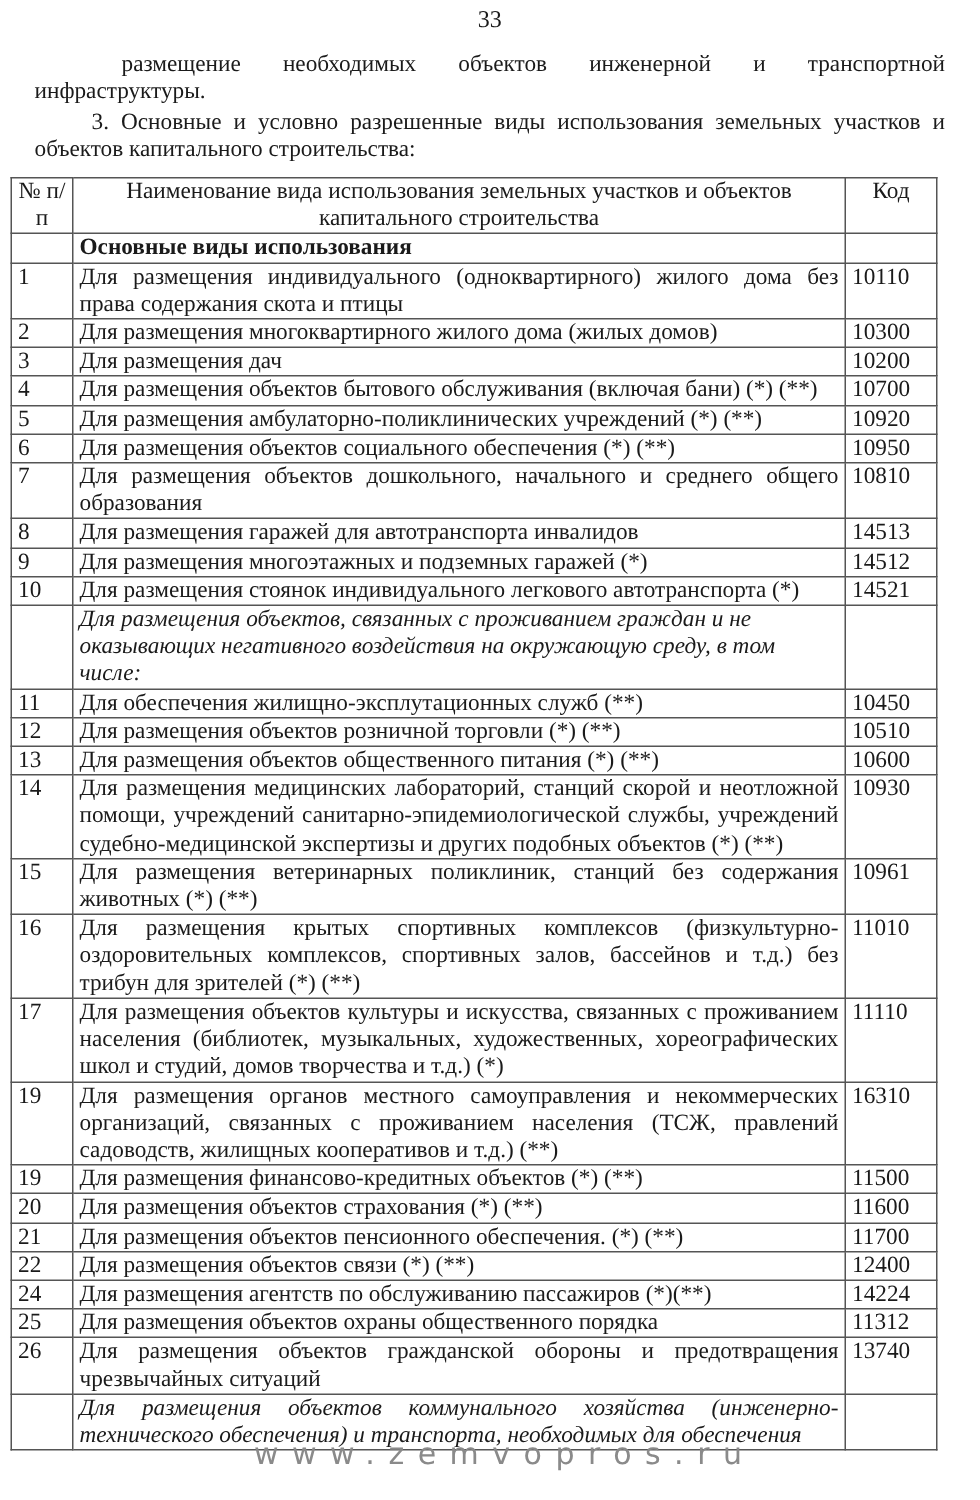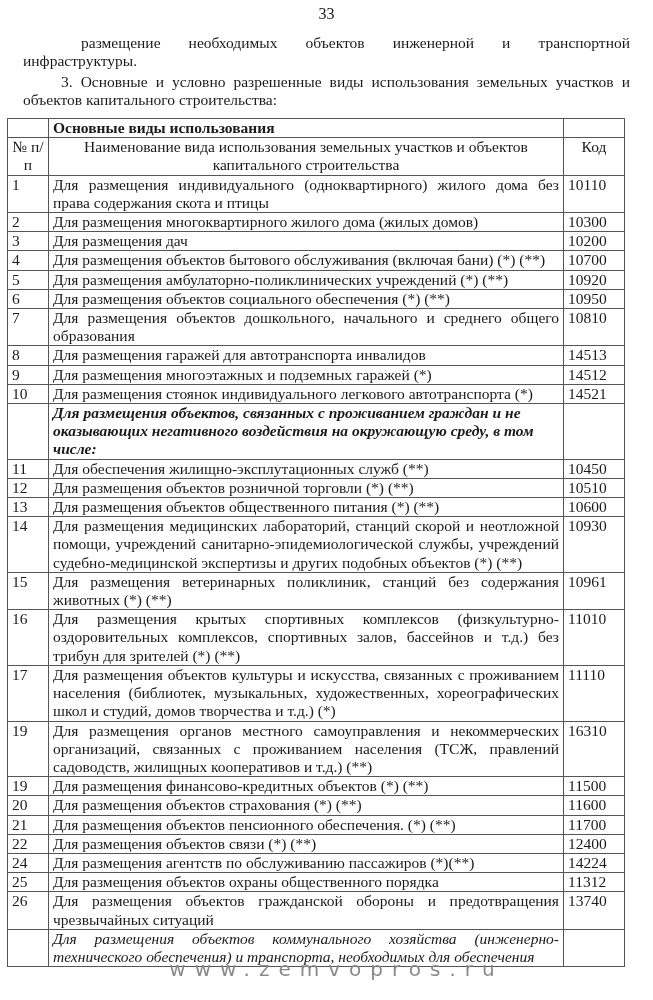--- a/index.html
+++ b/index.html
@@ -27,21 +27,21 @@
     table.doc td {
       border: 1px solid #555; vertical-align: top; padding: 0 4px 0 4px;
     }
     col.c-num { width: 41px; }
     col.c-code { width: 61px; }
     td.num { padding-left: 6px; }
     td.code { padding-left: 5px; }
     td.head { text-align: center; }
     td.just { text-align: justify; }
     .bold { font-weight: bold; }
-    .bolditalic { font-weight: bold; font-style: italic; }
+    .bolditalic { font-weight: normal; font-style: italic; }
     .italic { font-style: italic; }
     .watermark {
       position: absolute; top: 958px; left: 0; width: 653px; text-align: center;
       font-family: "DejaVu Sans", sans-serif; font-size: 20px; color: #8a8a8a;
       letter-spacing: 9px; line-height: 22px; padding-left: 10px;
     }
   </style>
 </head>
 <body>
 
@@ -58,30 +58,30 @@
 </div>
 
 <table class="doc">
   <colgroup>
       <col class="c-num">
       <col>
       <col class="c-code">
     </colgroup>
   <tbody id="tbody">
     <tr>
-      <td></td>
-      <td class="bold">Основные виды использования</td>
-      <td></td>
-    </tr>
-    <tr>
       <td class="head">№ п/п</td>
       <td class="head">Наименование вида использования земельных участков и объектов капитального строительства</td>
       <td class="code" style="text-align:center;">Код</td>
     </tr>
     <tr>
+      <td></td>
+      <td class="bold">Основные виды использования</td>
+      <td></td>
+    </tr>
+    <tr>
         <td class="num">1</td>
         <td class="just">Для размещения индивидуального (одноквартирного) жилого дома без права содержания скота и птицы</td>
         <td class="code">10110</td>
       </tr>
       <tr>
         <td class="num">2</td>
         <td class="just">Для размещения многоквартирного жилого дома (жилых домов)</td>
         <td class="code">10300</td>
       </tr>
       <tr>

